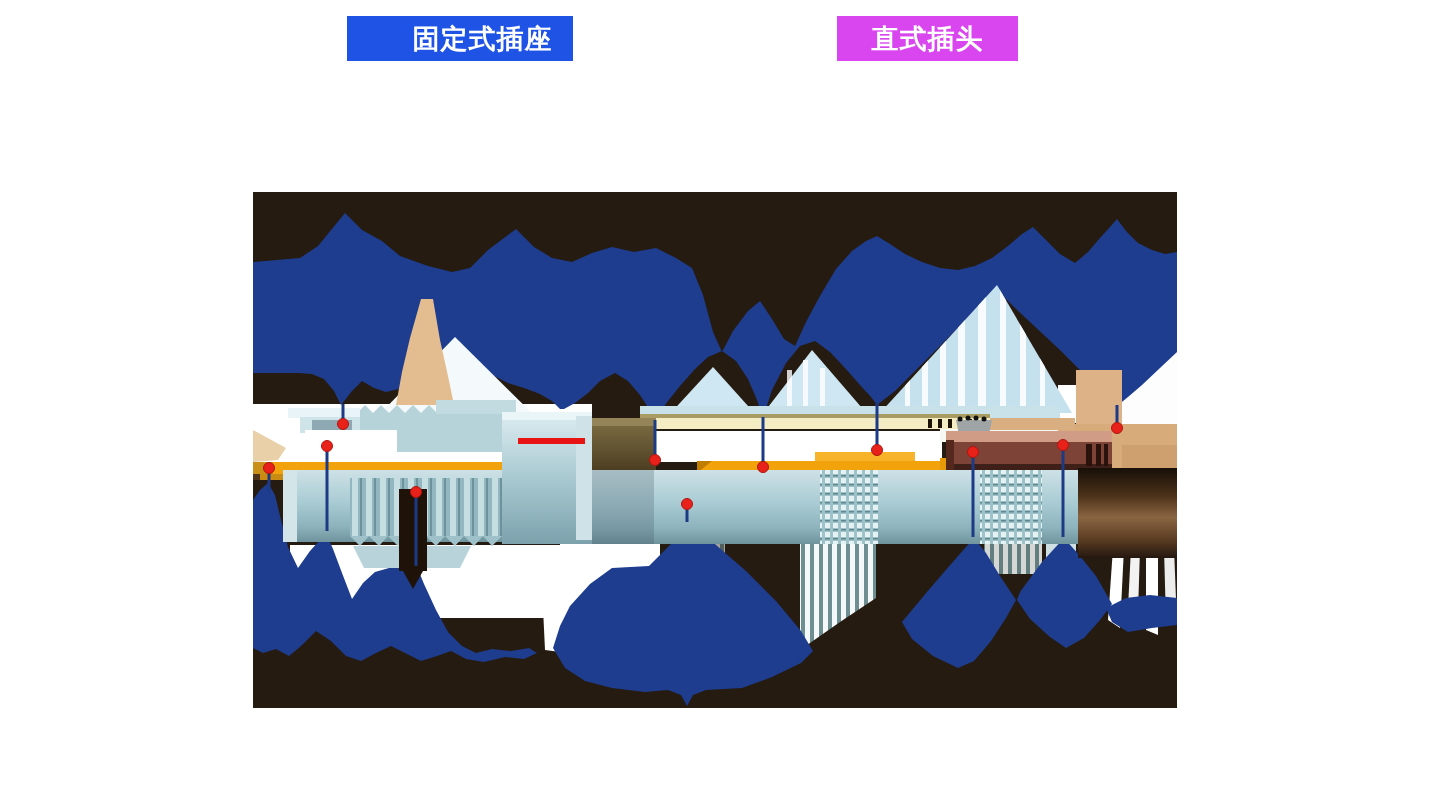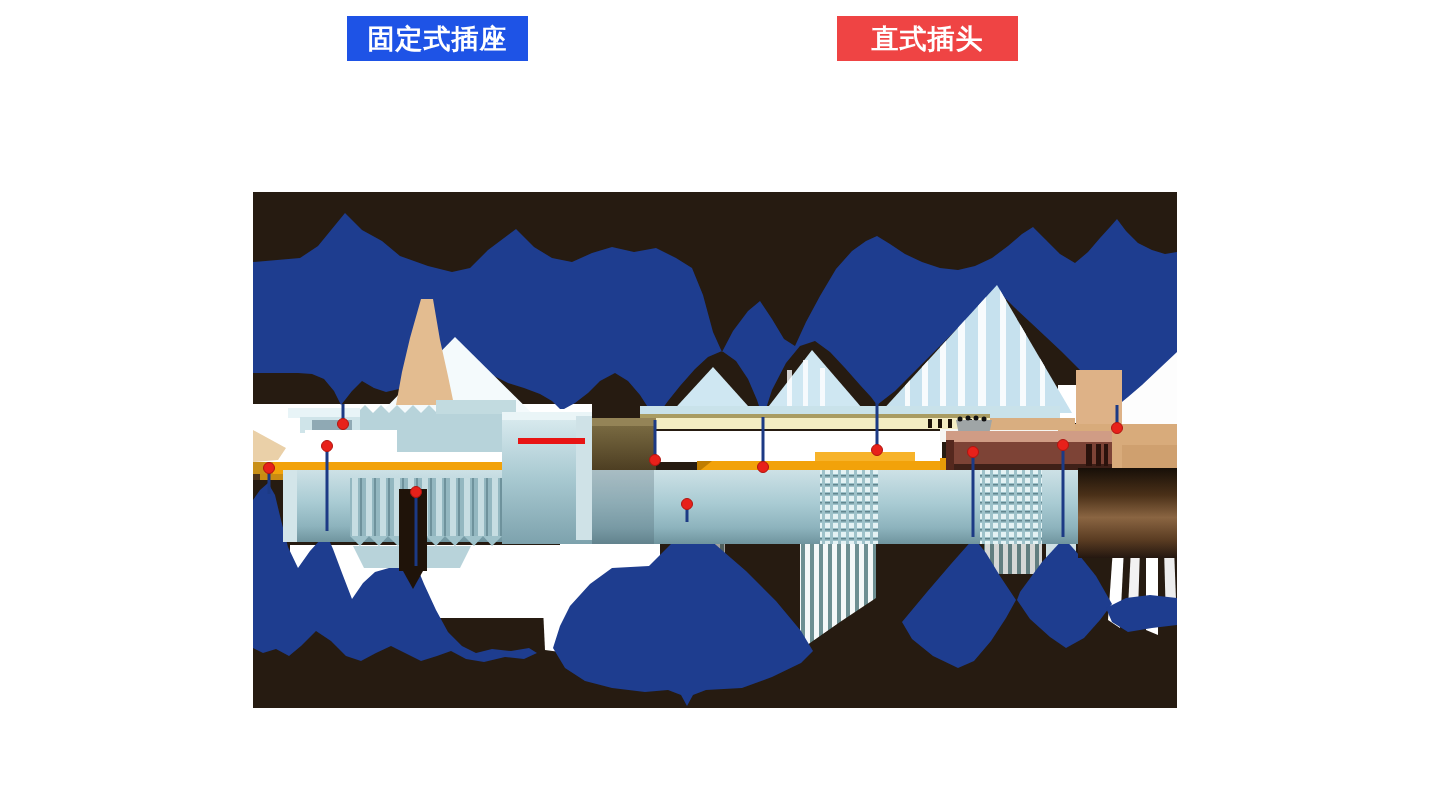--- a/index.html
+++ b/index.html
@@ -15,36 +15,36 @@
     top: 16px;
     width: 181px; height: 45px;
     display: flex; align-items: center; justify-content: center;
     color: #ffffff;
     font-size: 27px;
     font-weight: bold;
     letter-spacing: 1px;
     cursor: pointer;
     user-select: none;
   }
-  #btn-socket { left: 347px; }
+  #btn-socket { left: 347px; padding-left: 45px; }
   #btn-plug   { left: 837px; }
   #illustration-wrap {
     position: absolute;
     left: 253px; top: 192px;
     width: 924px; height: 516px;
   }
   svg { display: block; }
 </style>
 </head>
 <body>
 
 <div id="btn-socket" class="hdr-btn" style="background: rgb(30, 83, 230); color: rgb(255, 255, 255);">
   <span>固定式插座</span>
 </div>
-<div id="btn-plug" class="hdr-btn" style="background: #ef4444; color: rgb(255, 255, 255);">
+<div id="btn-plug" class="hdr-btn" style="background: #d946ef; color: rgb(255, 255, 255);">
   <span>直式插头</span>
 </div>
 
 <div id="illustration-wrap">
 <svg id="diagram-svg" width="924" height="516" viewBox="253 192 924 516" xmlns="http://www.w3.org/2000/svg">
   <defs>
     <linearGradient id="gradBarrel" x1="0" y1="0" x2="0" y2="1">
       <stop offset="0" stop-color="#cde1e6"></stop>
       <stop offset="0.45" stop-color="#a9cbd3"></stop>
       <stop offset="0.78" stop-color="#8db3bd"></stop>

